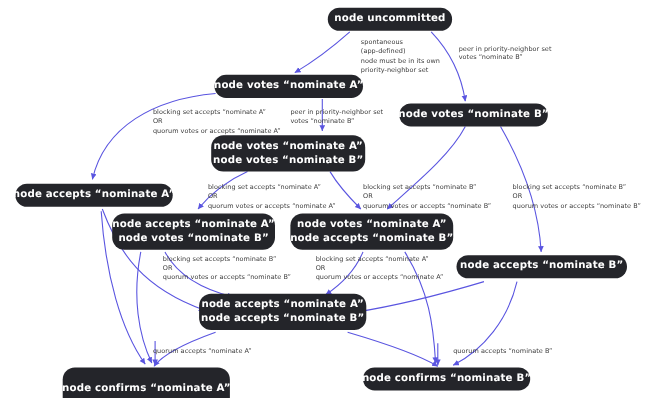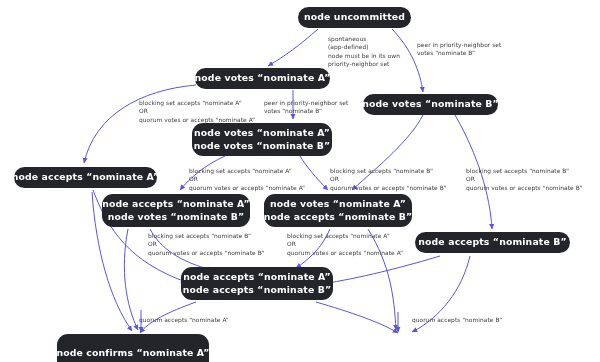--- a/index.html
+++ b/index.html
@@ -143,20 +143,23 @@
 
   <div class="node" style="left:181px; top:267px; width:152px; height:33px;">
     <span class="node-line">node accepts “nominate A”</span>
     <span class="node-line">node accepts “nominate B”</span>
   </div>
 
   <div class="node" style="left:57px; top:334px; width:152px; height:38px;">
     <span class="node-line">node confirms “nominate A”</span>
   </div>
 
+  <div class="node" style="left:330px; top:334px; width:152px; height:21px;">
+    <span class="node-line">node confirms “nominate B”</span>
+  </div>
 
   <div class="edge-label" style="left:328px; top:35px;">spontaneous
 (app-defined)
 node must be in its own
 priority-neighbor set</div>
 
   <div class="edge-label" style="left:417px; top:41px;">peer in priority-neighbor set
 votes “nominate B”</div>
 
   <div class="edge-label" style="left:139px; top:99px;">blocking set accepts “nominate A”

